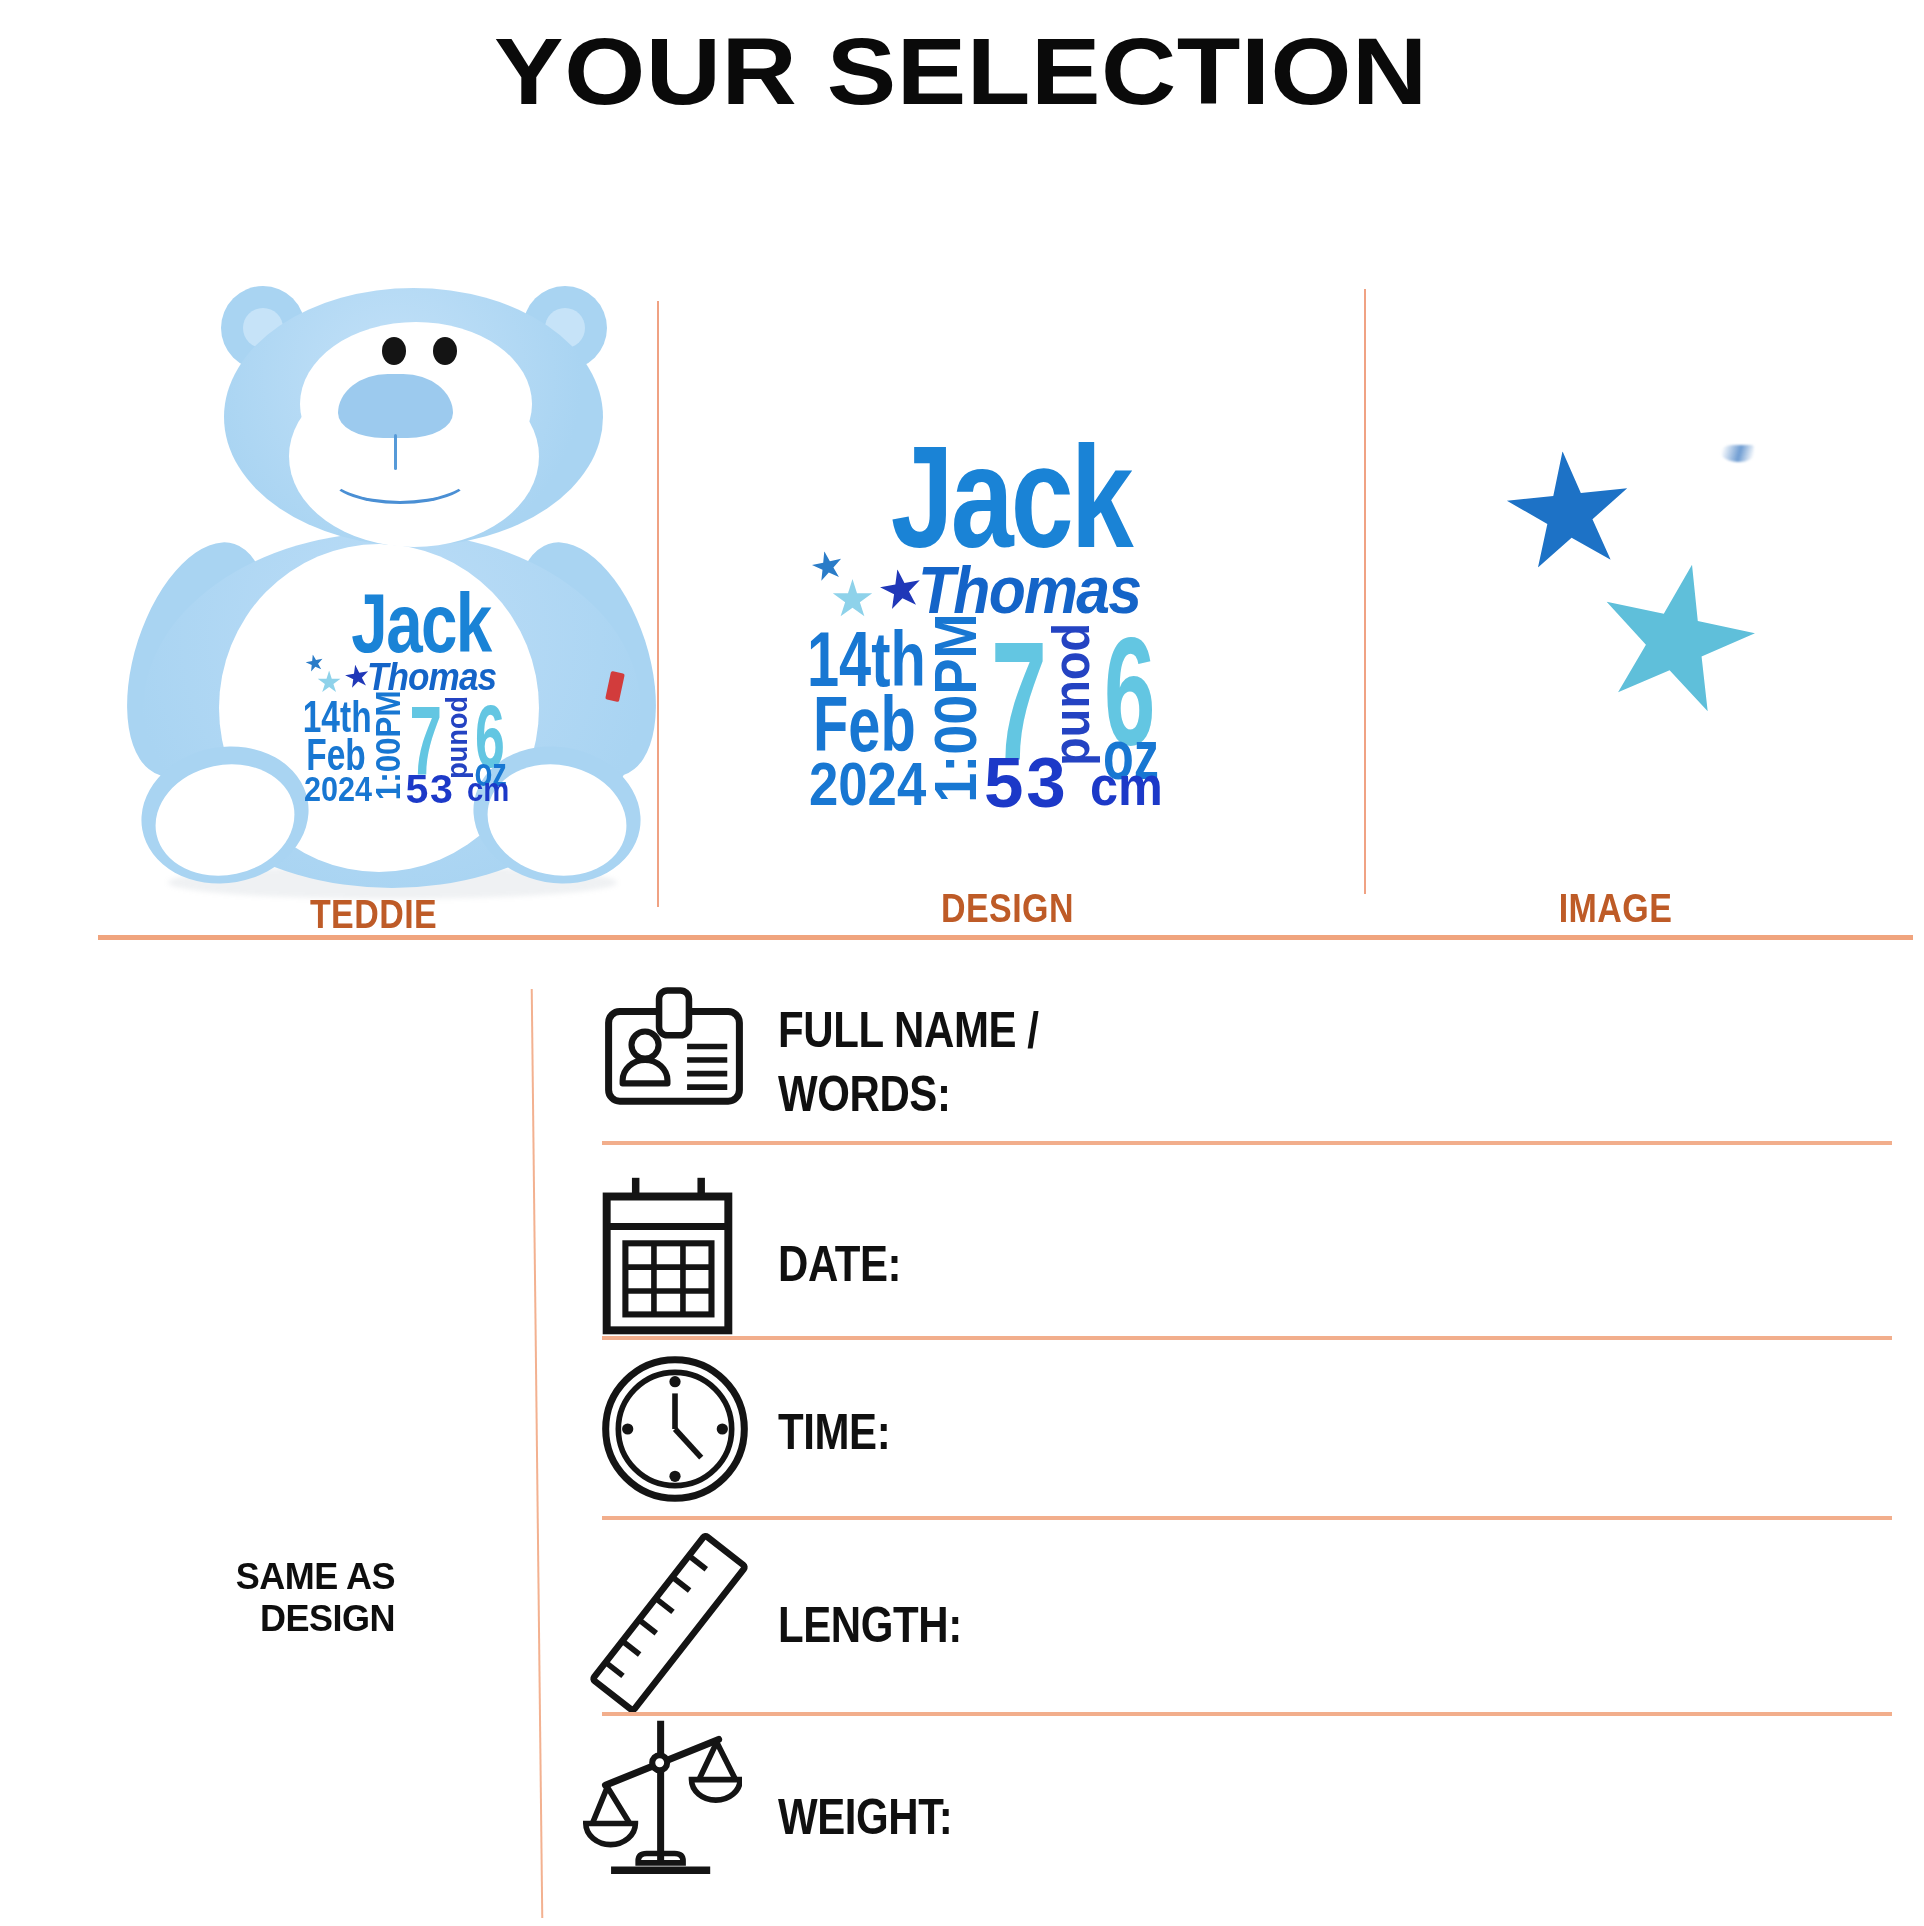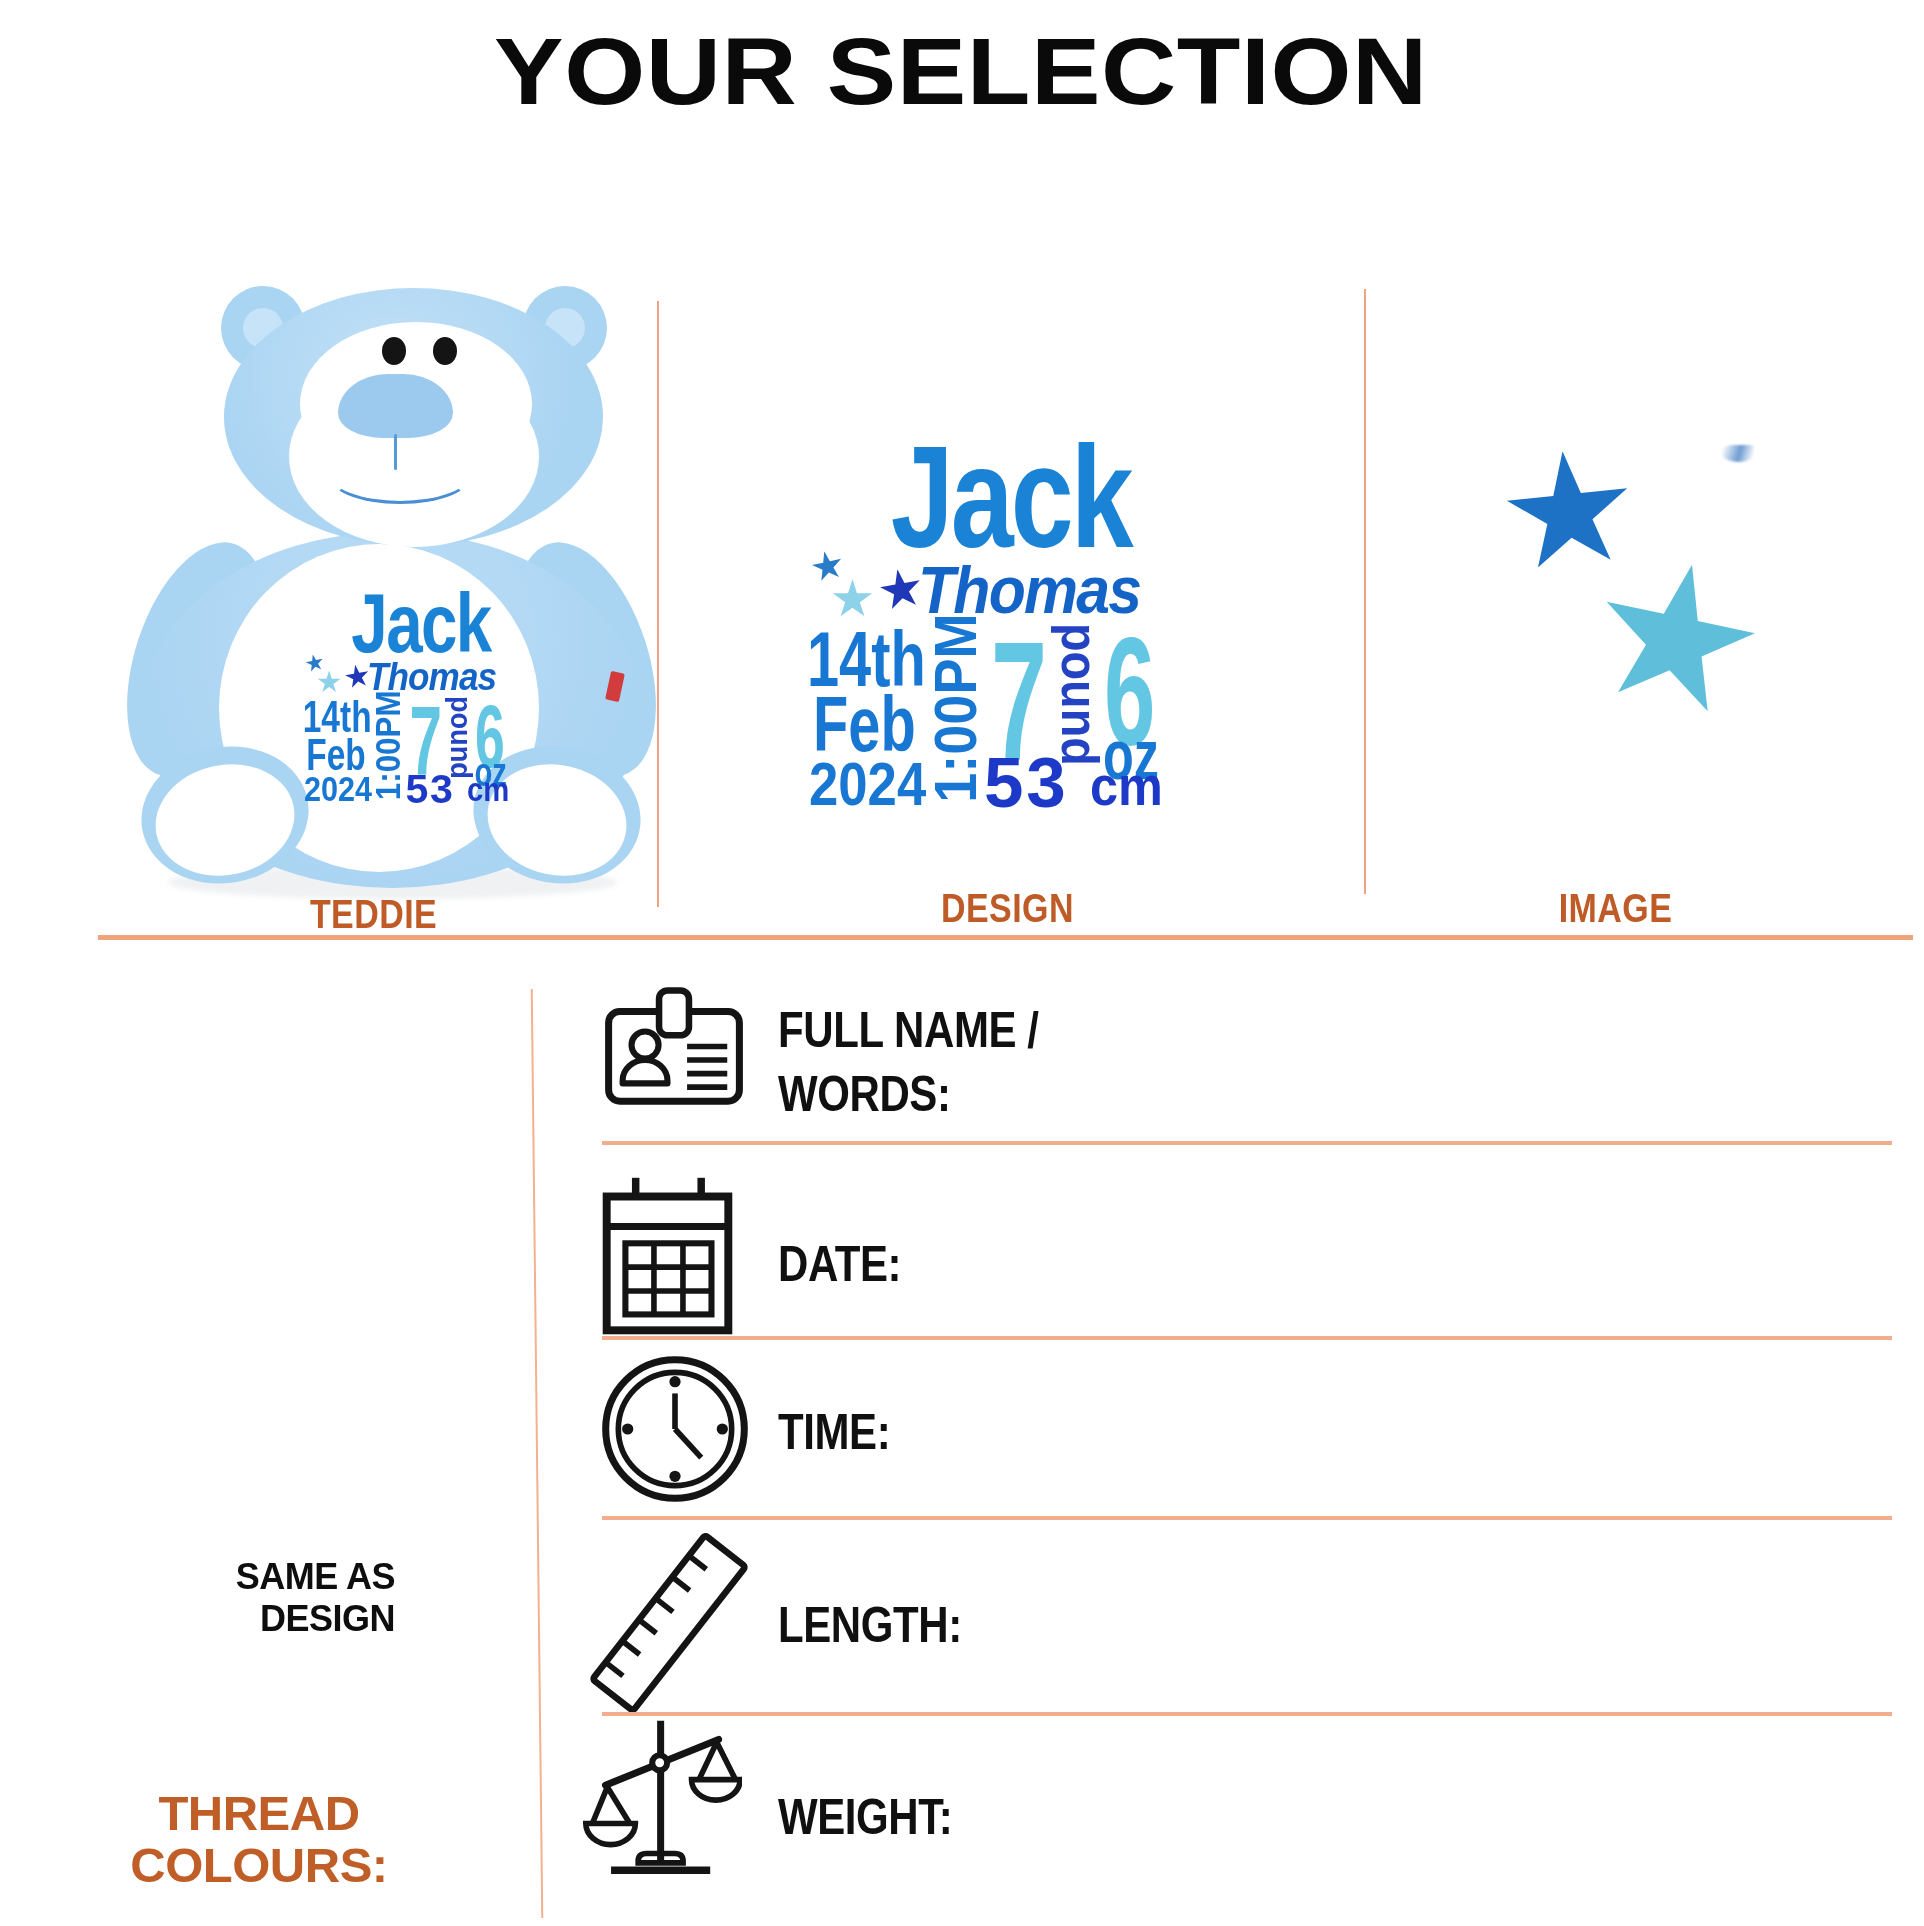--- a/index.html
+++ b/index.html
@@ -176,21 +176,20 @@
     <div class="star img-star-teal" style="position:absolute;left:125px;top:133px;"></div>
   </div>
   <div class="img-smudge"></div>
   <div class="col-label" style="left:1494px;top:886px;">IMAGE</div>
 
   <div class="hr-main"></div>
 
   <div class="form-vline"></div>
 
   <div class="side-same">SAME AS DESIGN</div>
-  <div class="side-thread">THREAD COLOURS:</div>
 
   <div class="row-icon" style="left:603px;top:986px;">
     <svg width="142" height="121" viewBox="0 0 304 258" fill="none" stroke="#141414">
       <rect x="12" y="54" width="280" height="192" rx="24" stroke-width="15" fill="#fff"></rect>
       <rect x="120" y="9" width="64" height="96" rx="18" stroke-width="14" fill="#fff"></rect>
       <circle cx="90" cy="126" r="29" stroke-width="13"></circle>
       <path d="M42 208 v-6 a48 44 0 0 1 96 0 v6 z" stroke-width="13" stroke-linejoin="round"></path>
       <line x1="180" y1="129" x2="266" y2="129" stroke-width="12"></line>
       <line x1="180" y1="158" x2="266" y2="158" stroke-width="12"></line>
       <line x1="180" y1="187" x2="266" y2="187" stroke-width="12"></line>

